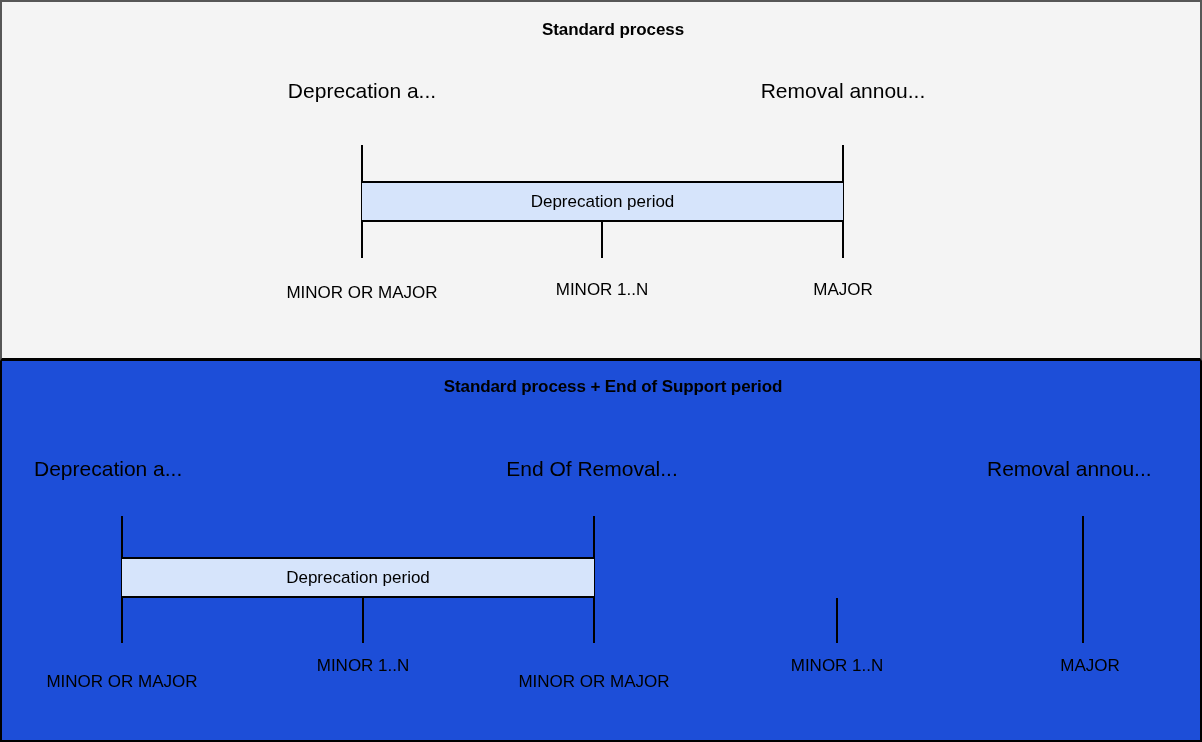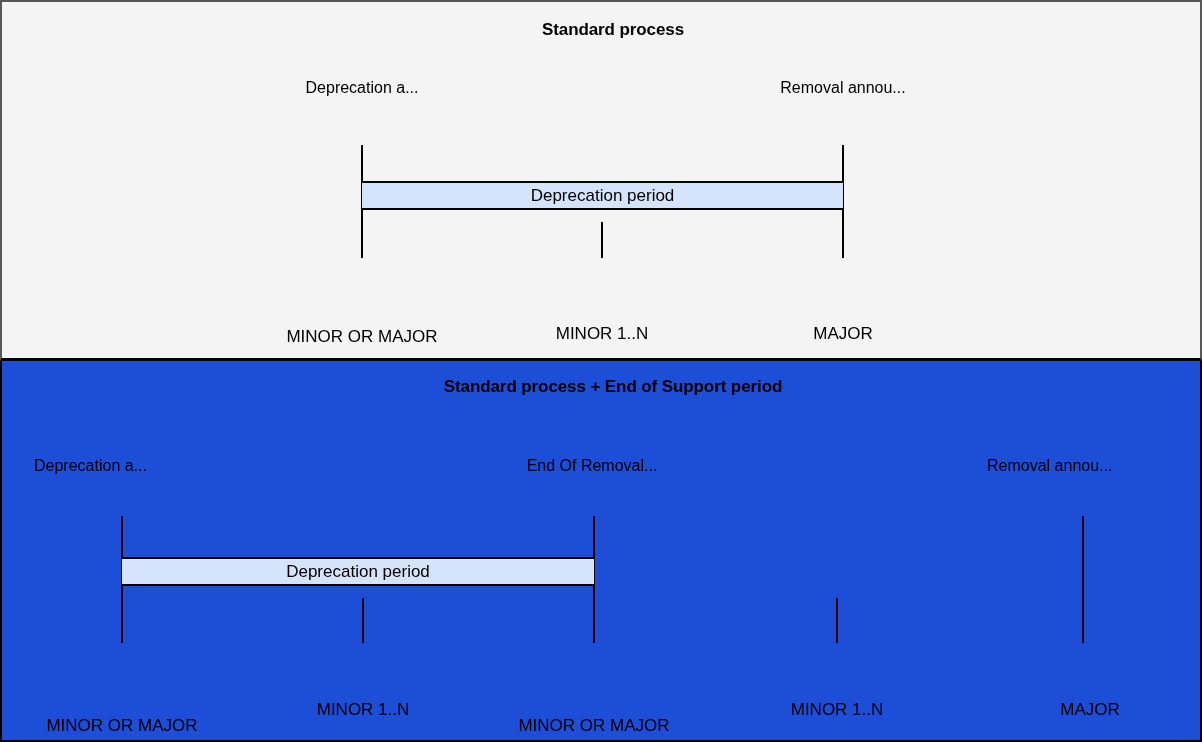--- a/index.html
+++ b/index.html
@@ -64,45 +64,44 @@
 
   .tick {
     position: absolute;
     width: 2px;
     background: #000000;
   }
 
   .bar {
     position: absolute;
     box-sizing: border-box;
-    height: 29px;
+    height: 41px;
     border-top: 2px solid #000000;
     border-bottom: 2px solid #000000;
     display: flex;
     align-items: center;
     justify-content: center;
   }
   .bar-label {
     font-size: 17px;
     color: #000000;
     white-space: nowrap;
   }
 
   .evt-label {
     position: absolute;
-    font-size: 16px;
+    font-size: 21px;
     color: #000000;
     white-space: nowrap;
   }
   .sev-label {
     position: absolute;
     font-size: 17px;
     color: #000000;
     white-space: nowrap;
-    margin-top: 44px;
   }
   .ctr {
     transform: translateX(-50%);
   }
 </style>
 </head>
 <body>
 
 <div id="page">
 

